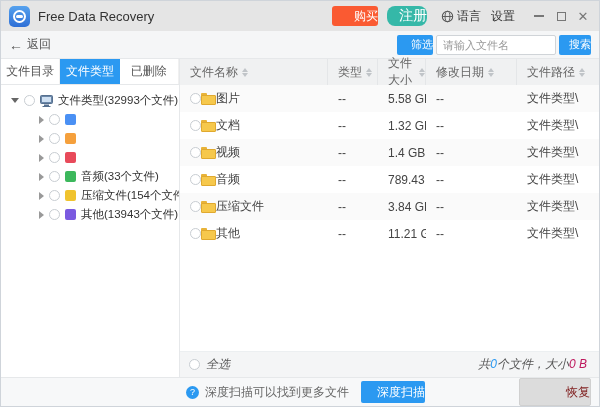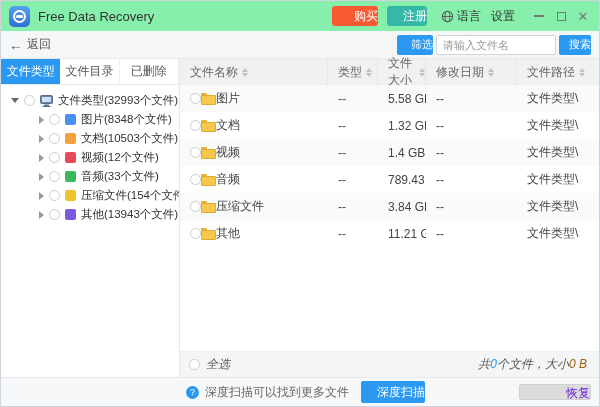--- a/index.html
+++ b/index.html
@@ -1,29 +1,29 @@
 <!DOCTYPE html>
 <html><head>
 <meta charset="utf-8">
 <style>
   * { margin:0; padding:0; box-sizing:border-box; }
   html,body { width:600px; height:407px; overflow:hidden; }
   body { font-family:"Liberation Sans","DejaVu Sans",sans-serif; font-size:12px; color:#333; background:#fff; }
   .window { width:600px; height:407px; border:1px solid #cfd4da; display:flex; flex-direction:column; background:#fff; }
 
   
-  .titlebar { height:30px; flex:0 0 30px; display:flex; align-items:center; padding:0 8px; background:#86efac; }
+  .titlebar { height:30px; flex:0 0 30px; display:flex; align-items:center; padding:0 8px; background:#e5e5e5; }
   .app-icon { width:21px; height:21px; border-radius:5px; background:linear-gradient(180deg,#56a2ee,#2e6fd6); position:relative; margin-right:8px; flex:0 0 21px; }
   .app-icon .ring { position:absolute; left:4px; top:4px; width:13px; height:13px; border:2px solid #fff; border-radius:50%; }
   .app-icon .blob { position:absolute; left:7px; top:9px; width:7px; height:3px; background:#fff; border-radius:2px; }
   .title-text { font-size:13px; color:#333; }
   .tb-spacer { flex:1; }
   .btn { border:none; cursor:pointer; font-family:inherit;text-align:right; }
   .btn-buy { width:46px; height:20px; border-radius:3px; color:#fff; font-size:12px; margin-right:9px; }
-  .btn-register { width:40px; height:20px; border-radius:3px; color:#fff; font-size:12px; margin-right:14px; }
+  .btn-register { width:40px; height:20px; border-radius:8px; color:#fff; font-size:14px; margin-right:14px; }
   .lang-group, .settings-group { display:flex; align-items:center; gap:3px; color:#333; cursor:pointer; margin-right:10px; }
   .win-controls { display:flex; align-items:center; gap:6px; margin-left:6px; color:#777; }
   .wc { width:16px; height:16px; display:flex; align-items:center; justify-content:center; cursor:pointer; }
   .min-glyph { width:10px; height:0; border-bottom:2px solid #777; }
   .max-glyph { width:9px; height:9px; border:1.5px solid #777; }
   .close-glyph { font-size:13px; color:#777; line-height:1; }
 
   
   .toolbar { height:28px; flex:0 0 28px; background:#f5f6f7; border-bottom:1px solid #e6e8ea; display:flex; align-items:center; padding:0 8px; }
   .back-group { display:flex; align-items:center; gap:4px; color:#555; cursor:pointer; }
@@ -73,21 +73,21 @@
   .sb-spacer { flex:1; }
   .summary { color:#555; }
   .summary .hl { }
 
   
   .footer { height:29px; flex:0 0 29px; background:#f7f8f9; border-top:1px solid #e6e8ea; display:flex; align-items:center; padding-left:185px; }
   .hint-ico { width:13px; height:13px; border-radius:50%; color:#fff; font-size:9px; display:flex; align-items:center; justify-content:center; margin-right:6px; flex:0 0 13px; }
   .hint-text { color:#666; margin-right:12px; }
   .btn-deepscan { width:64px; height:22px; border-radius:2px; color:#fff; font-size:12px; }
   .foot-spacer { flex:1; }
-  .btn-recover { width:72px; height:16px; border-radius:2px; border:1px solid #d0d0d0; color:#6d28d9; font-size:12px; margin-right:8px; cursor:default; }
+  .btn-recover { width:72px; height:28px; border-radius:2px; border:1px solid #d0d0d0; color:#7f1d1d; font-size:12px; margin-right:8px; cursor:default; }
 </style>
 </head>
 <body>
 
 <div class="window">
 
   <div class="titlebar">
     <div class="app-icon">
       <div class="ring"></div>
       <div class="blob"></div>
@@ -128,53 +128,50 @@
     <div class="tool-spacer"></div>
     <button class="btn btn-filter" style="background-color: rgb(43, 153, 241);">筛选</button>
     <input class="search-input" type="text" placeholder="请输入文件名" style="">
     <button class="btn btn-search" style="background-color: rgb(43, 153, 241);">搜索</button>
   </div>
 
   <div class="content">
 
     <div class="left-panel">
       <div class="tabs">
+        <div class="tab">文件目录</div>
         <div class="tab active" style="background-color: rgb(43, 153, 241);">文件类型</div>
-        <div class="tab">文件目录</div>
         <div class="tab">已删除</div>
       </div>
       <div class="tree">
         <div class="tree-row">
           <span class="tri-down"></span>
           <span class="radio"></span>
           <svg width="13" height="12" viewBox="0 0 13 12">
               <rect x="0.5" y="0.5" width="12" height="8" rx="1" fill="#6b87a8" stroke="#56708f"></rect>
               <rect x="2" y="2" width="9" height="5" fill="#cfe0f2"></rect>
               <rect x="4" y="9.5" width="5" height="1.5" fill="#56708f"></rect>
               <rect x="2.5" y="11" width="8" height="1" fill="#56708f"></rect>
             </svg>
           <span class="tree-label">文件类型(32993个文件)</span>
         </div>
         <div class="tree-row child">
           <span class="tri-right"></span>
           <span class="radio"></span>
           <span class="type-ico" style="background-color: rgb(74, 144, 244);"></span>
-          <span class="tree-label">图片(8348个文件)</span>
         </div>
         <div class="tree-row child">
           <span class="tri-right"></span>
           <span class="radio"></span>
           <span class="type-ico" style="background-color: rgb(245, 160, 60);"></span>
-          <span class="tree-label">文档(10503个文件)</span>
         </div>
         <div class="tree-row child">
           <span class="tri-right"></span>
           <span class="radio"></span>
           <span class="type-ico" style="background-color: rgb(232, 74, 90);"></span>
-          <span class="tree-label">视频(12个文件)</span>
         </div>
         <div class="tree-row child">
           <span class="tri-right"></span>
           <span class="radio"></span>
           <span class="type-ico" style="background-color: rgb(60, 184, 92);"></span>
           <span class="tree-label">音频(33个文件)</span>
         </div>
         <div class="tree-row child">
           <span class="tri-right"></span>
           <span class="radio"></span>
@@ -323,21 +320,21 @@
 
       </div>
 
       <div class="select-bar">
         <div class="select-left">
           <span class="radio"></span>
           <span>全选</span>
         </div>
         <div class="sb-spacer"></div>
         <div class="summary">
-          <span>共</span><span class="hl" style="color: rgb(43, 153, 241);">0</span><span>个文件，大小</span><span class="hl" style="color: #a16207;">0 B</span>
+          <span>共</span><span class="hl" style="color: rgb(43, 153, 241);">0</span><span>个文件，大小</span><span class="hl" style="color: #be185d;">0 B</span>
         </div>
       </div>
     </div>
   </div>
 
   <div class="footer">
     <div class="hint-ico" style="background-color: rgb(43, 153, 241);">?</div>
     <div class="hint-text">深度扫描可以找到更多文件</div>
     <button class="btn btn-deepscan" style="background-color: rgb(43, 153, 241);">深度扫描</button>
     <div class="foot-spacer"></div>

